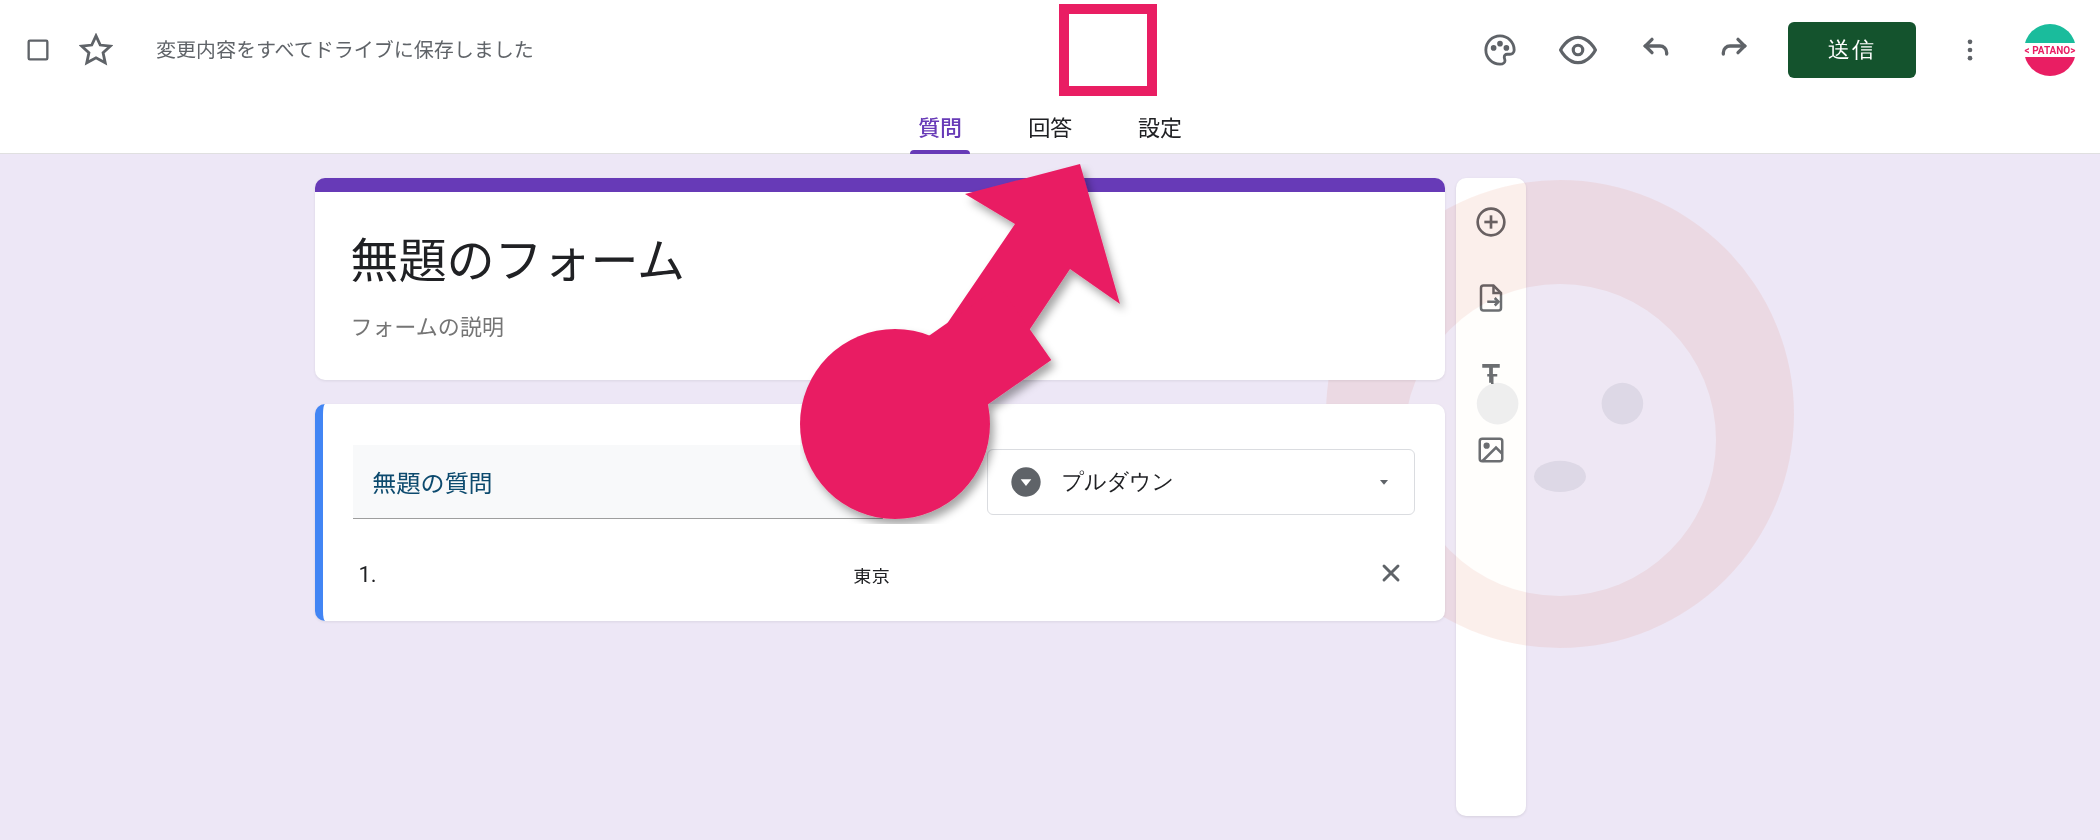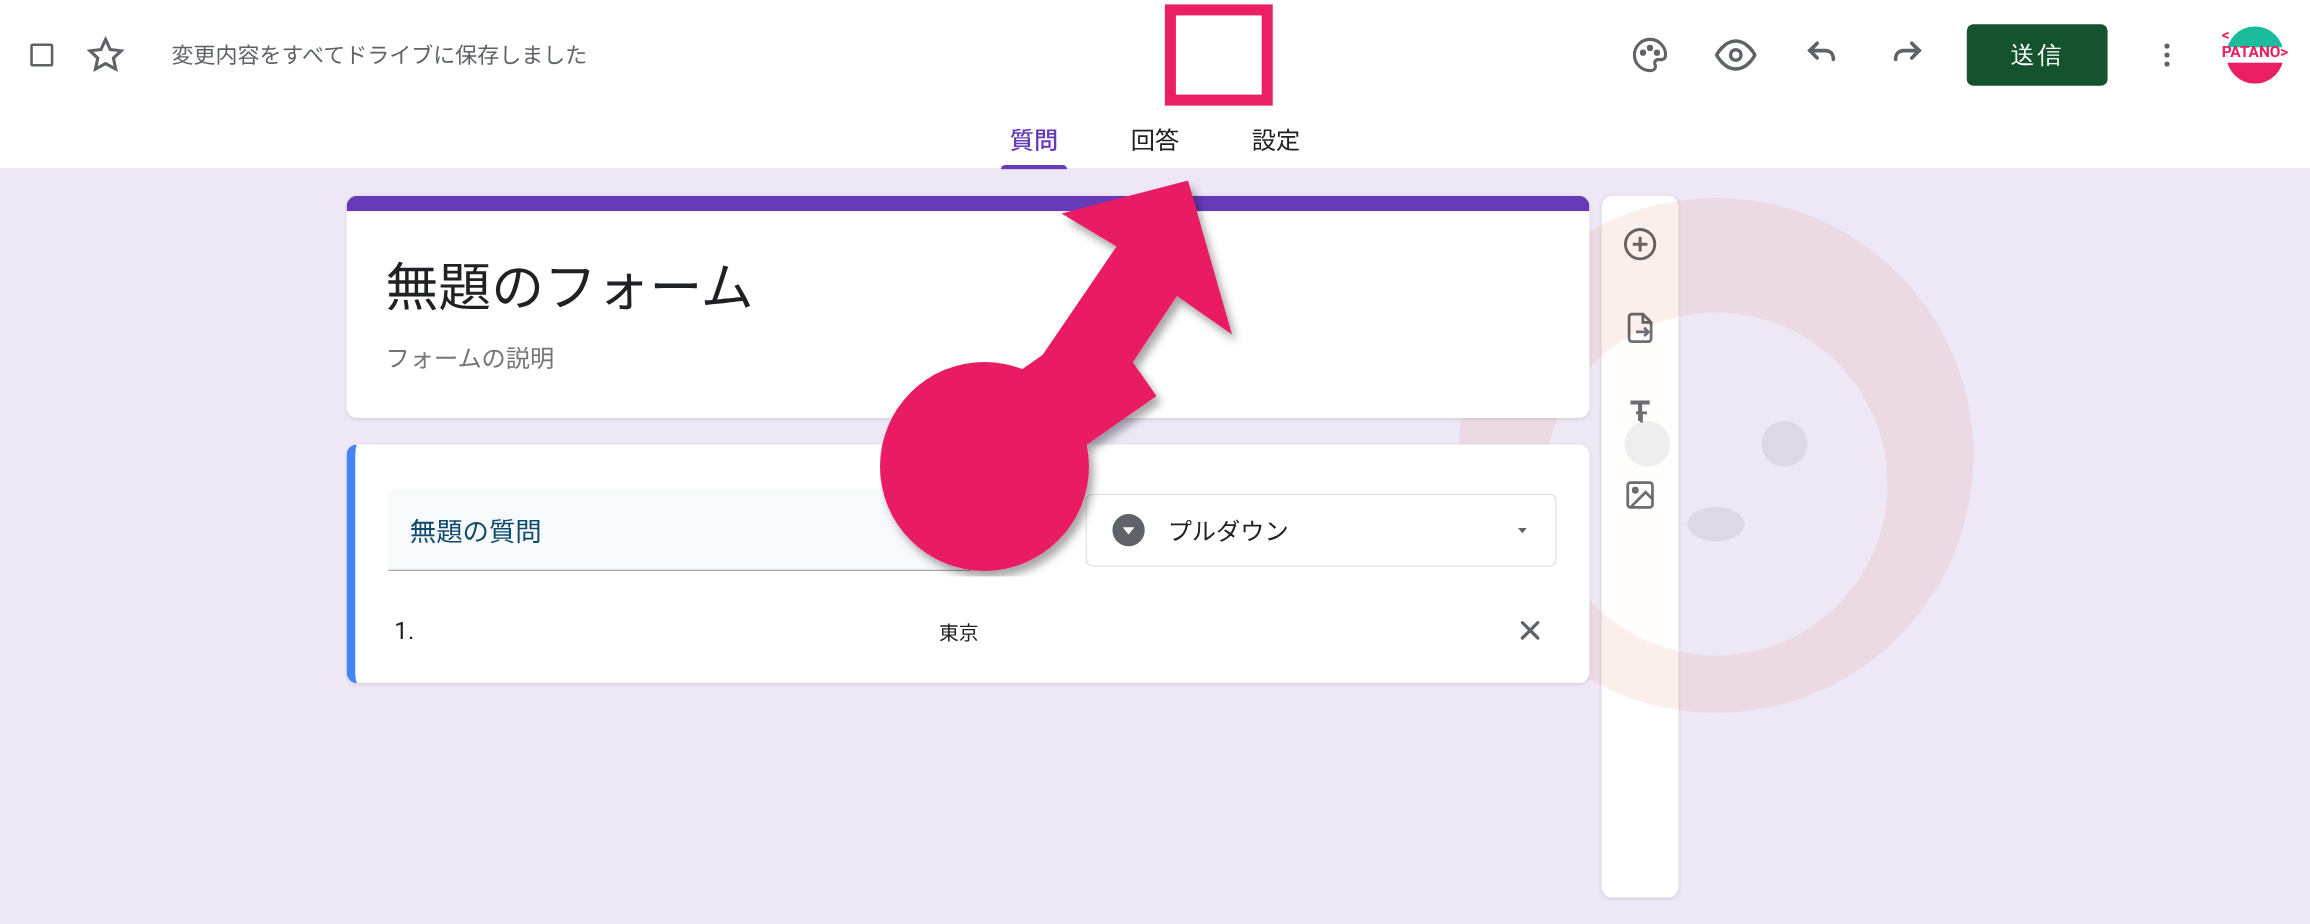--- a/index.html
+++ b/index.html
@@ -3,39 +3,39 @@
 <meta charset="utf-8">
 <style>
   * { box-sizing: border-box; margin: 0; padding: 0; }
   html, body { width: 2100px; height: 840px; font-family: "Roboto", "Noto Sans JP", "Hiragino Sans", sans-serif; overflow: hidden; background: #fff; }
   .header { display: flex; align-items: center; height: 100px; padding: 0 24px; gap: 20px; }
   .header-left { display: flex; align-items: center; gap: 20px; }
   .save-status { color: #5f6368; font-size: 20px; line-height: 1.4; margin-left: 16px; }
   .header-right { margin-left: auto; display: flex; align-items: center; gap: 30px; }
   .icon-btn { width: 48px; height: 48px; display: flex; align-items: center; justify-content: center; border: none; background: transparent; cursor: pointer; border-radius: 50%; color: #5f6368; }
   .send-btn { background: #14532d; color: #fff; border: none; border-radius: 6px; padding: 0 40px; height: 56px; font-size: 22px; cursor: pointer; letter-spacing: 2px; font-weight: 500; }
-  .avatar { width: 52px; height: 52px; border-radius: 50%; background: linear-gradient(to bottom, #1abc9c 0%, #1abc9c 50%, #e91e63 50%, #e91e63 100%); display: flex; justify-content: center; position: relative; font-size: 14px; color: #e91e63; font-weight: bold; }
+  .avatar { width: 52px; height: 52px; border-radius: 50%; background: linear-gradient(to bottom, #1abc9c 0%, #1abc9c 50%, #e91e63 50%, #e91e63 100%); display: flex; align-items: center; justify-content: center; position: relative; font-size: 10px; color: #e91e63; font-weight: bold; }
   .avatar::before { content: ""; position: absolute; top: 50%; left: 0; right: 0; height: 14px; transform: translateY(-50%); background: #fff; }
   .avatar-text { position: relative; z-index: 1; }
   .tabs { display: flex; justify-content: center; gap: 50px; height: 54px; border-bottom: 1px solid #e0e0e0; }
   .tab { color: #202124; font-size: 22px; padding: 10px 8px; cursor: pointer; position: relative; }
   .tab.active { color: #673ab7; font-weight: 500; }
   .tab.active::after { content: ""; position: absolute; left: 0; right: 0; bottom: -1px; height: 4px; background: #673ab7; border-radius: 4px 4px 0 0; }
   .canvas { background: #ede7f6; padding: 24px 0; display: flex; justify-content: center; gap: 11px; height: calc(100% - 154px); position: relative; }
   .form-col { width: 1130px; display: flex; flex-direction: column; gap: 24px; margin-left: -260px; }
   .card { background: #fff; border-radius: 10px; box-shadow: 0 1px 3px rgba(0,0,0,0.08); position: relative; }
   .title-card { border-top: 14px solid #673ab7; padding: 36px 36px 40px; }
   .form-title { font-size: 48px; color: #202124; border: none; outline: none; width: 100%; font-family: inherit; }
   .form-desc { font-size: 22px; color: #70757a; border: none; outline: none; width: 100%; margin-top: 30px; font-family: inherit; }
   .question-card { border-left: 8px solid #4285f4; padding: 24px 30px 30px; }
   .drag-handle { text-align: center; color: #bdbdbd; font-size: 18px; letter-spacing: 4px; line-height: 0.4; margin-bottom: 10px; cursor: grab; }
   .q-row { display: flex; align-items: center; gap: 28px; }
   .q-title-wrap { flex: 0 0 530px; background: #f8f9fa; padding: 22px 20px; border-bottom: 1px solid #9e9e9e; }
   .q-title { font-size: 24px; color: #0c4a6e; border: none; outline: none; width: 100%; background: transparent; font-family: inherit; }
-  .q-type { display: flex; align-items: center; gap: 20px; border: 1px solid #dadce0; border-radius: 6px; padding: 16px 22px; flex: 1; cursor: pointer; }
+  .q-type { display: flex; align-items: center; gap: 20px; border: 1px solid #dadce0; border-radius: 6px; padding: 16px 22px; flex: 1; cursor: pointer; font-family: Liberation Mono, monospace; }
   .q-type-label { font-size: 22px; color: #202124; flex: 1; }
   .option-row { display: flex; align-items: center; gap: 18px; margin-top: 40px; padding-left: 6px; }
   .option-num { font-size: 22px; color: #202124; }
   .option-text { font-size: 18px; color: #202124; flex: 1; border: none; outline: none; background: transparent; font-family: inherit; text-align: center; }
   .option-remove { color: #5f6368; cursor: pointer; padding: 0 10px; }
   .side-toolbar { width: 70px; background: #fff; border-radius: 10px; box-shadow: 0 1px 3px rgba(0,0,0,0.1); display: flex; flex-direction: column; align-items: center; gap: 28px; padding: 20px 0; }
   .highlight-box { position: absolute; border: 10px solid #e91e63; width: 98px; height: 92px; top: 4px; left: 1059px; z-index: 5; }
   .arrow-annotation { position: absolute; z-index: 4; top: 10px; left: 800px; pointer-events: none; }
 
   

